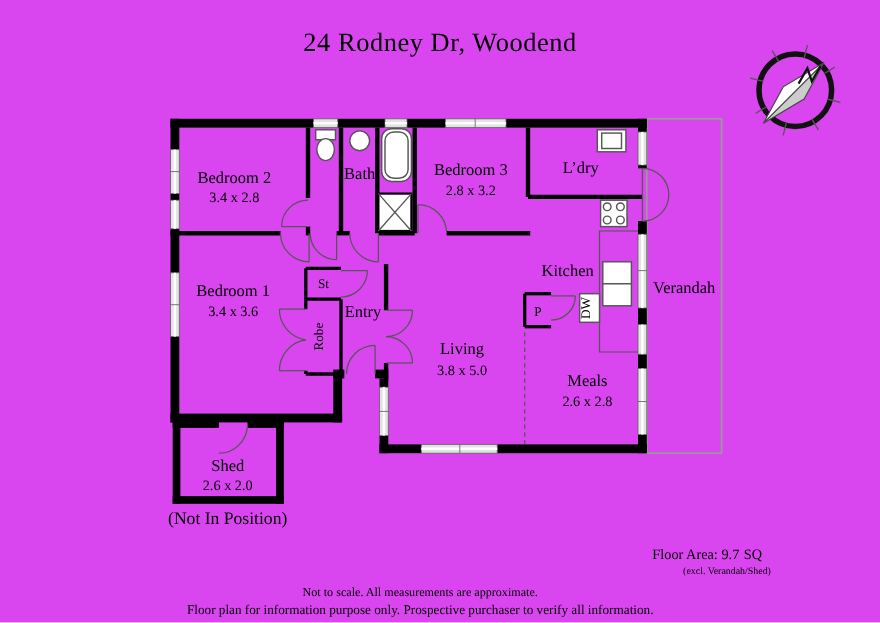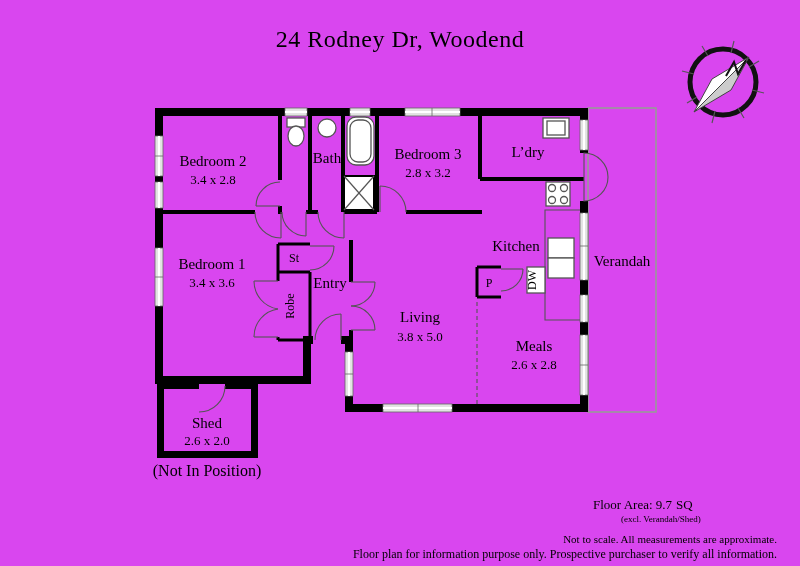--- a/index.html
+++ b/index.html
@@ -20,21 +20,21 @@
   .tick{stroke:#666;stroke-width:.8;}
   .door{fill:none;stroke:#555;stroke-width:1.1;}
   .fix{fill:#fff;stroke:#555;stroke-width:1.3;}
   .bench{fill:none;stroke:#555;stroke-width:1.1;}
   .dash{stroke:#555;stroke-width:1.1;stroke-dasharray:4 3;fill:none;}
   .veranda-line{fill:none;stroke:#999;stroke-width:1.6;}
   #floor-area{position:absolute;left:593px;top:496px;line-height:1;}
   #floor-area .big{font-size:13px;}
   #floor-area .unit{font-size:13px;}
   #floor-area .note{font-size:9px;margin-top:3px;padding-left:28px;}
-  #footer{position:absolute;left:13px;top:533px;width:764px;text-align:right;line-height:1.25;}
+  #footer{position:absolute;left:0;top:533px;width:764px;text-align:center;line-height:1.25;}
   #footer .f1{font-size:11px;}
   #footer .f2{font-size:12px;}
 </style>
 </head>
 <body>
 
 <div id="page">
 
   <div id="title">24 Rodney Dr, Woodend</div>
 

